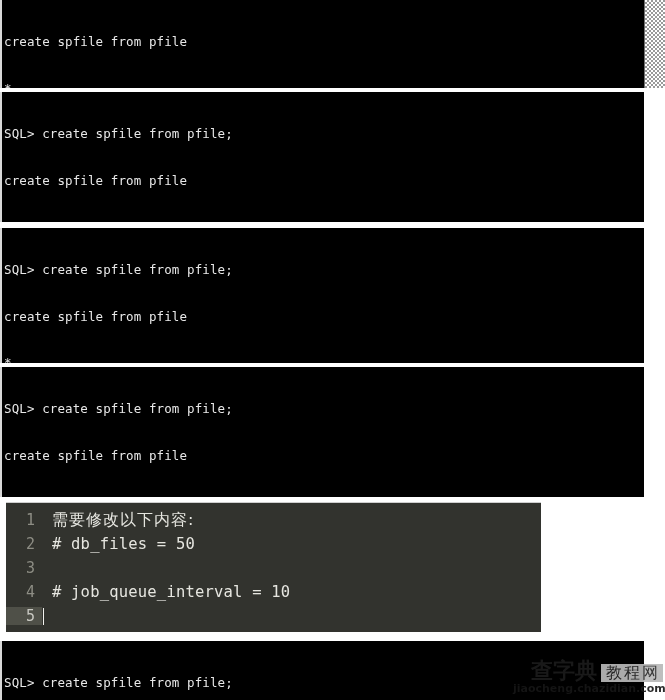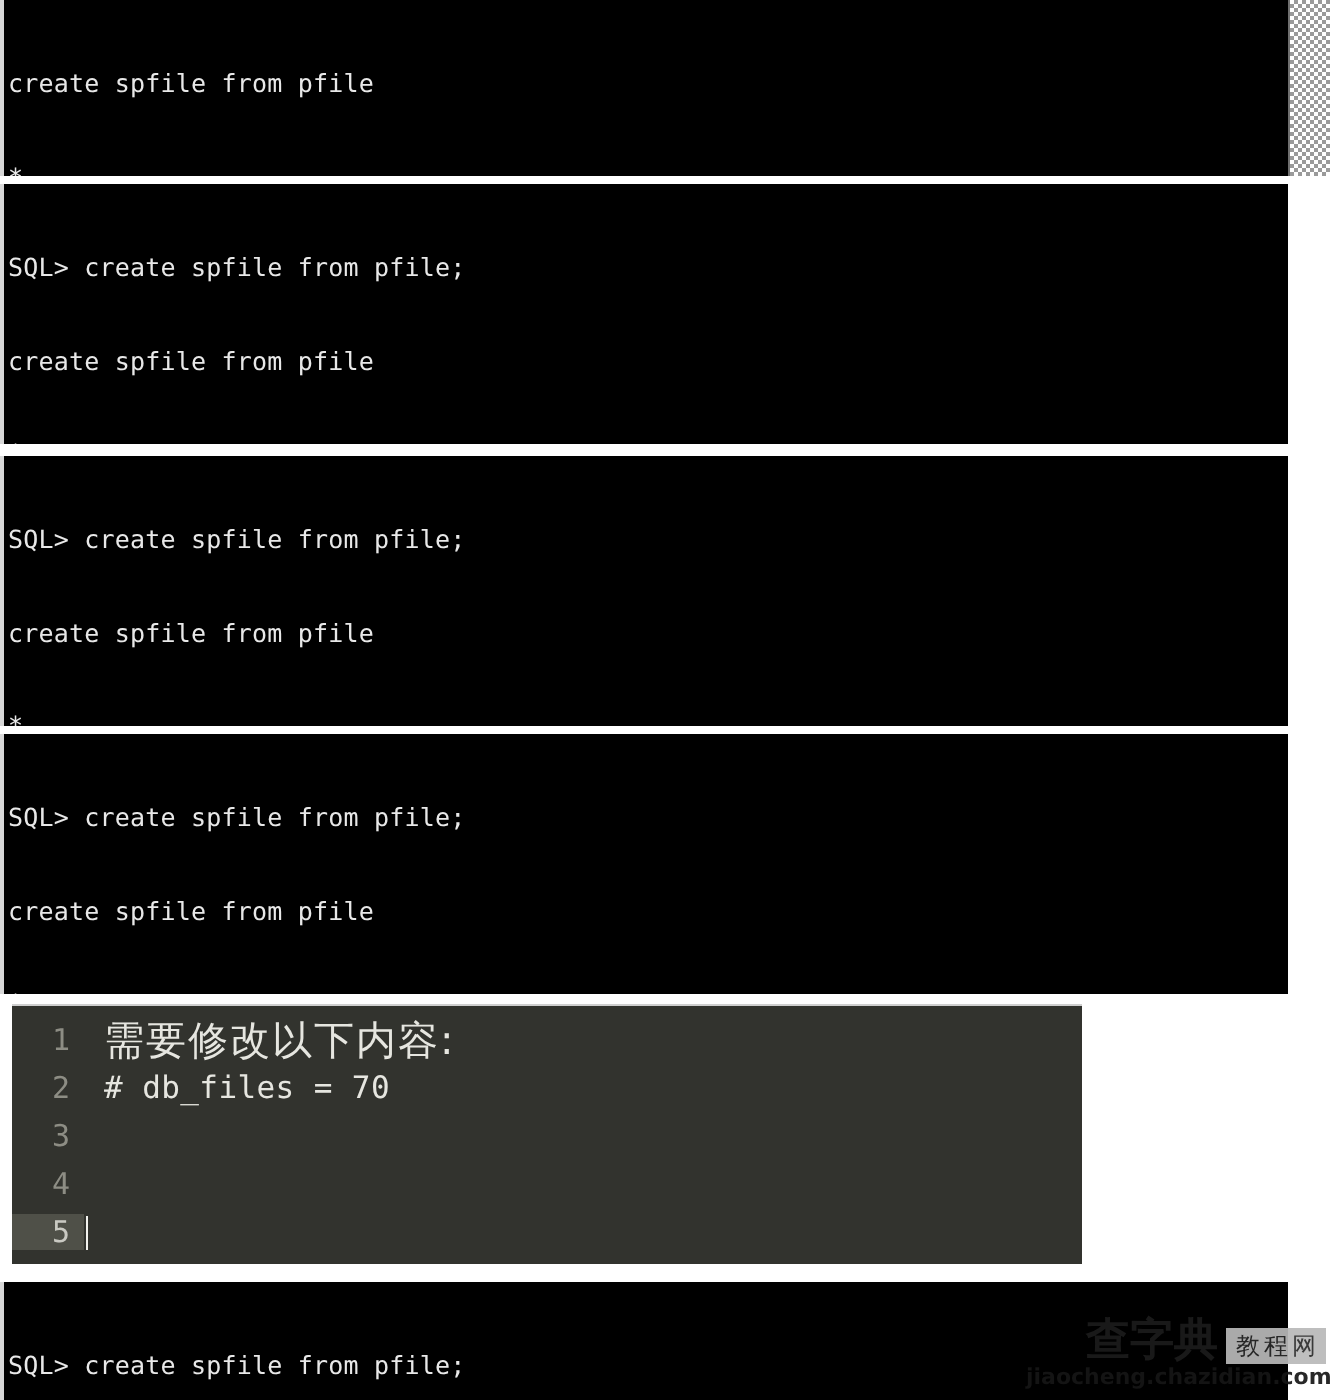--- a/index.html
+++ b/index.html
@@ -95,21 +95,21 @@
   .code-row .code {
     padding-left: 10px;
     color: #e6e6e0;
     font-family: "DejaVu Sans Mono", "Liberation Mono", monospace;
     font-size: 15.5px;
     white-space: pre;
     letter-spacing: 0.2px;
   }
   .code-row .code.cjk {
     font-family: "DejaVu Sans", "Liberation Sans", sans-serif;
-    font-size: 20px;
+    font-size: 16px;
     letter-spacing: 1px;
   }
   .caret {
     display: inline-block;
     width: 1px;
     height: 17px;
     background: #f2f2ee;
     vertical-align: -3px;
     margin-left: 1px;
   }
@@ -136,21 +136,21 @@
     font-size: 22px;
     font-weight: bold;
     letter-spacing: 0px;
     line-height: 22px;
   }
   .wm-badge {
     margin-left: 4px;
     background: #b9b9b9;
     color: #2a2a2a;
     font-family: Liberation Sans, sans-serif;
-    font-size: 12px;
+    font-size: 16px;
     letter-spacing: 2px;
     padding: 2px 3px 2px 5px;
     line-height: 14px;
   }
   .wm-url {
     text-align: right;
     padding-right: 2px;
     color: #161616;
     font-family: "DejaVu Sans", "Liberation Sans", sans-serif;
     font-size: 11px;
@@ -203,29 +203,30 @@
 <div class="codebox" style="top:502px; left:6px; width:535px; height:130px;">
   <div class="gutterbg"></div>
 
   <div class="code-row" style="margin-top:5px;">
     <div class="gutter">1</div>
     <div class="code cjk">需要修改以下内容:</div>
   </div>
 
   <div class="code-row">
     <div class="gutter">2</div>
-    <div class="code"># db_files = 70</div>
+    <div class="code"># db_files = 50</div>
   </div>
 
   <div class="code-row">
     <div class="gutter">3</div>
   </div>
 
   <div class="code-row">
     <div class="gutter">4</div>
+    <div class="code"># job_queue_interval = 10</div>
   </div>
 
   <div class="code-row active">
     <div class="gutter">5</div>
     <span class="caret"></span>
   </div>
 </div>
 
 <div class="term" style="top:641px; left:0px; width:644px; height:59px;">
   <span class="ln">SQL&gt; create spfile from pfile;</span>

